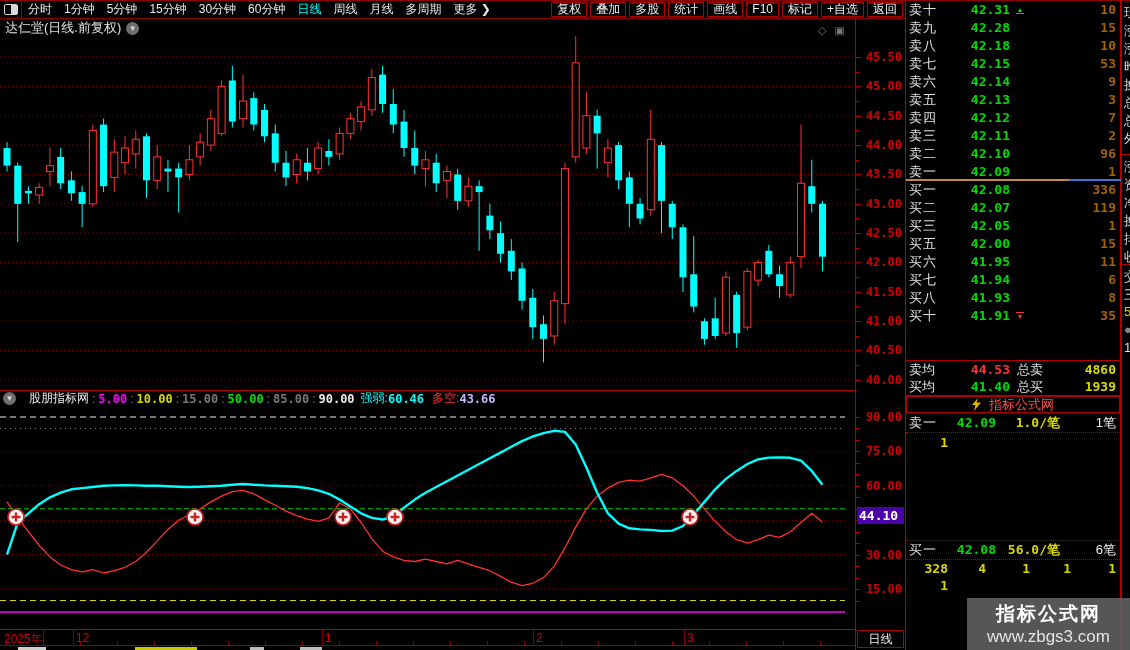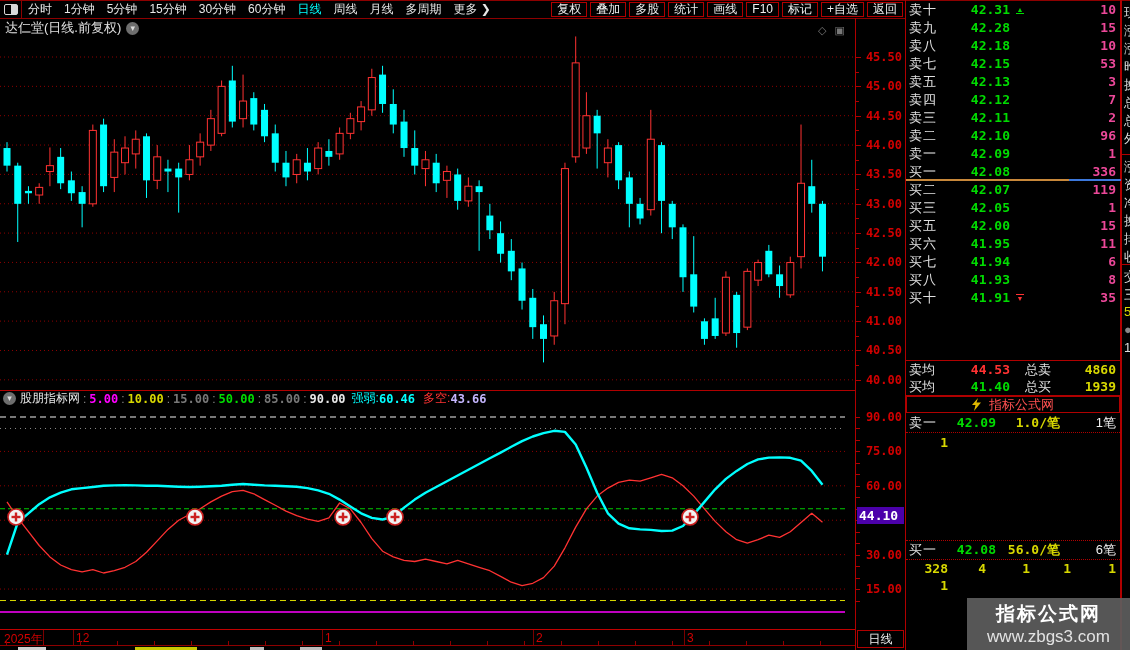--- a/index.html
+++ b/index.html
@@ -21,21 +21,21 @@
   #stock-title{position:absolute;left:5px;top:20px;height:16px;display:flex;align-items:center;gap:5px;font-size:13px;color:#e0e0e0;z-index:5;}
   .circle-chevron{width:13px;height:13px;border-radius:50%;background:#6e6e6e;color:#ddd;font-size:9px;line-height:12px;text-align:center;display:inline-block;}
   #chart-corner-icons{position:absolute;left:818px;top:24px;color:#777;font-size:11px;display:flex;gap:8px;z-index:5;}
   
   #candle-svg{position:absolute;left:0;top:18px;}
   #ind-svg{position:absolute;left:0;top:407px;}
   
   #ind-header{position:absolute;left:0;top:390px;width:855px;height:16px;border-top:1px solid #b00000;
               display:flex;align-items:center;font-size:12px;white-space:nowrap;padding-left:3px;box-sizing:border-box;}
   #ind-header .sep{color:#888;margin:0 3px;}
-  #ind-name{color:#e8e8e8;margin-left:4px;}
+  #ind-name{color:#e8e8e8;margin-left:13px;}
   
   #date-axis{position:absolute;left:0;top:629px;width:855px;height:17px;border-top:1px solid #c00000;border-bottom:1px solid #8d0000;
              font-size:12px;color:#d20000;box-sizing:border-box;}
   #date-axis .xlabel{position:absolute;top:1px;}
   #date-axis .xsep{position:absolute;top:0;bottom:0;width:1px;background:#7a0000;}
   #date-axis .xtick{position:absolute;bottom:0;width:1px;height:4px;background:#8d0000;}
   #fragments{position:absolute;left:0;top:647px;width:855px;height:3px;overflow:hidden;}
   #fragments div{position:absolute;top:0;height:3px;}
   
   #axis-col{position:absolute;left:855px;top:18px;width:50px;height:632px;border-left:1px solid #b00000;box-sizing:border-box;}
@@ -44,31 +44,31 @@
   #ind-tag{position:absolute;left:1px;right:1px;top:489px;height:17px;background:#4b00aa;color:#fff;
            font-family:"DejaVu Sans Mono",monospace;font-weight:bold;font-size:13px;line-height:17px;padding-left:2px;z-index:4;}
   #period-box{position:absolute;left:1px;right:1px;top:612px;height:16px;border:1px solid #b00000;color:#f0f0f0;
               font-size:12px;text-align:center;line-height:16px;}
   
   #right-panel{position:absolute;left:905px;top:0;width:216px;height:650px;border-left:1px solid #b00000;border-right:1px solid #b00000;
                box-sizing:border-box;font-size:13px;}
   .ob-row{position:relative;height:18px;line-height:18px;}
   .ob-row .lbl{position:absolute;left:3px;color:#e0e0e0;letter-spacing:1px;}
   .ob-row .prc{position:absolute;left:52px;width:52px;text-align:right;color:#00dc00;}
-  .ob-row .vol{position:absolute;right:4px;color:#ec4899;}
+  .ob-row .vol{position:absolute;right:4px;color:#a16207;}
   .num{font-family:"DejaVu Sans Mono",monospace;font-weight:bold;}
   .mark-up{position:absolute;left:110px;top:5px;width:8px;color:#00dc00;font-size:7px;line-height:7px;border-bottom:1px solid #00dc00;text-align:center;}
   .mark-down{position:absolute;left:110px;top:5px;width:8px;color:#ff3232;font-size:7px;line-height:7px;border-top:1px solid #ff3232;text-align:center;}
   #ob-divider-buy{position:absolute;left:0;top:179px;width:163px;height:2px;background:#c8883a;}
   #ob-divider-sell{position:absolute;left:163px;top:179px;width:53px;height:2px;background:#3c78dc;}
   #avg-box{position:absolute;left:0;right:0;top:360px;height:36px;border-top:1px solid #b00000;border-bottom:1px solid #b00000;box-sizing:border-box;}
   .avg-row{position:relative;height:17px;line-height:17px;}
   .avg-row .lbl{position:absolute;left:3px;color:#e0e0e0;}
   .avg-row .val{position:absolute;left:52px;width:52px;text-align:right;}
-  .avg-row .lbl2{position:absolute;left:119px;color:#e0e0e0;}
+  .avg-row .lbl2{position:absolute;left:111px;color:#e0e0e0;}
   .avg-row .val2{position:absolute;right:4px;color:#d8d800;}
   #level2-box{position:absolute;left:0;right:0;top:396px;height:17px;border:1px solid #b00000;box-sizing:border-box;
               display:flex;align-items:center;justify-content:center;gap:8px;color:#ff5050;cursor:pointer;}
   .l1-row{position:absolute;left:0;right:0;height:18px;line-height:18px;}
   .l1-row .lbl{position:absolute;left:3px;color:#e0e0e0;letter-spacing:1px;}
   .l1-row .prc{position:absolute;left:42px;width:48px;text-align:right;color:#00dc00;}
   .l1-row .per{position:absolute;left:96px;width:58px;text-align:right;color:#d8d800;}
   .l1-row .cnt{position:absolute;right:4px;color:#f0f0f0;}
   .dotted-sep{position:absolute;left:0;right:0;height:0;border-bottom:1px dotted #b00000;}
   .queue-cell{position:absolute;text-align:right;color:#d8d800;}
@@ -459,20 +459,25 @@
           <span class="lbl">卖八</span>
           <span class="prc num">42.18</span>
           <span class="vol num">10</span>
         </div>
         <div class="ob-row">
           <span class="lbl">卖七</span>
           <span class="prc num">42.15</span>
           <span class="vol num">53</span>
         </div>
         <div class="ob-row">
+          <span class="lbl">卖六</span>
+          <span class="prc num">42.14</span>
+          <span class="vol num">9</span>
+        </div>
+        <div class="ob-row">
           <span class="lbl">卖五</span>
           <span class="prc num">42.13</span>
           <span class="vol num">3</span>
         </div>
         <div class="ob-row">
           <span class="lbl">卖四</span>
           <span class="prc num">42.12</span>
           <span class="vol num">7</span>
         </div>
         <div class="ob-row">

